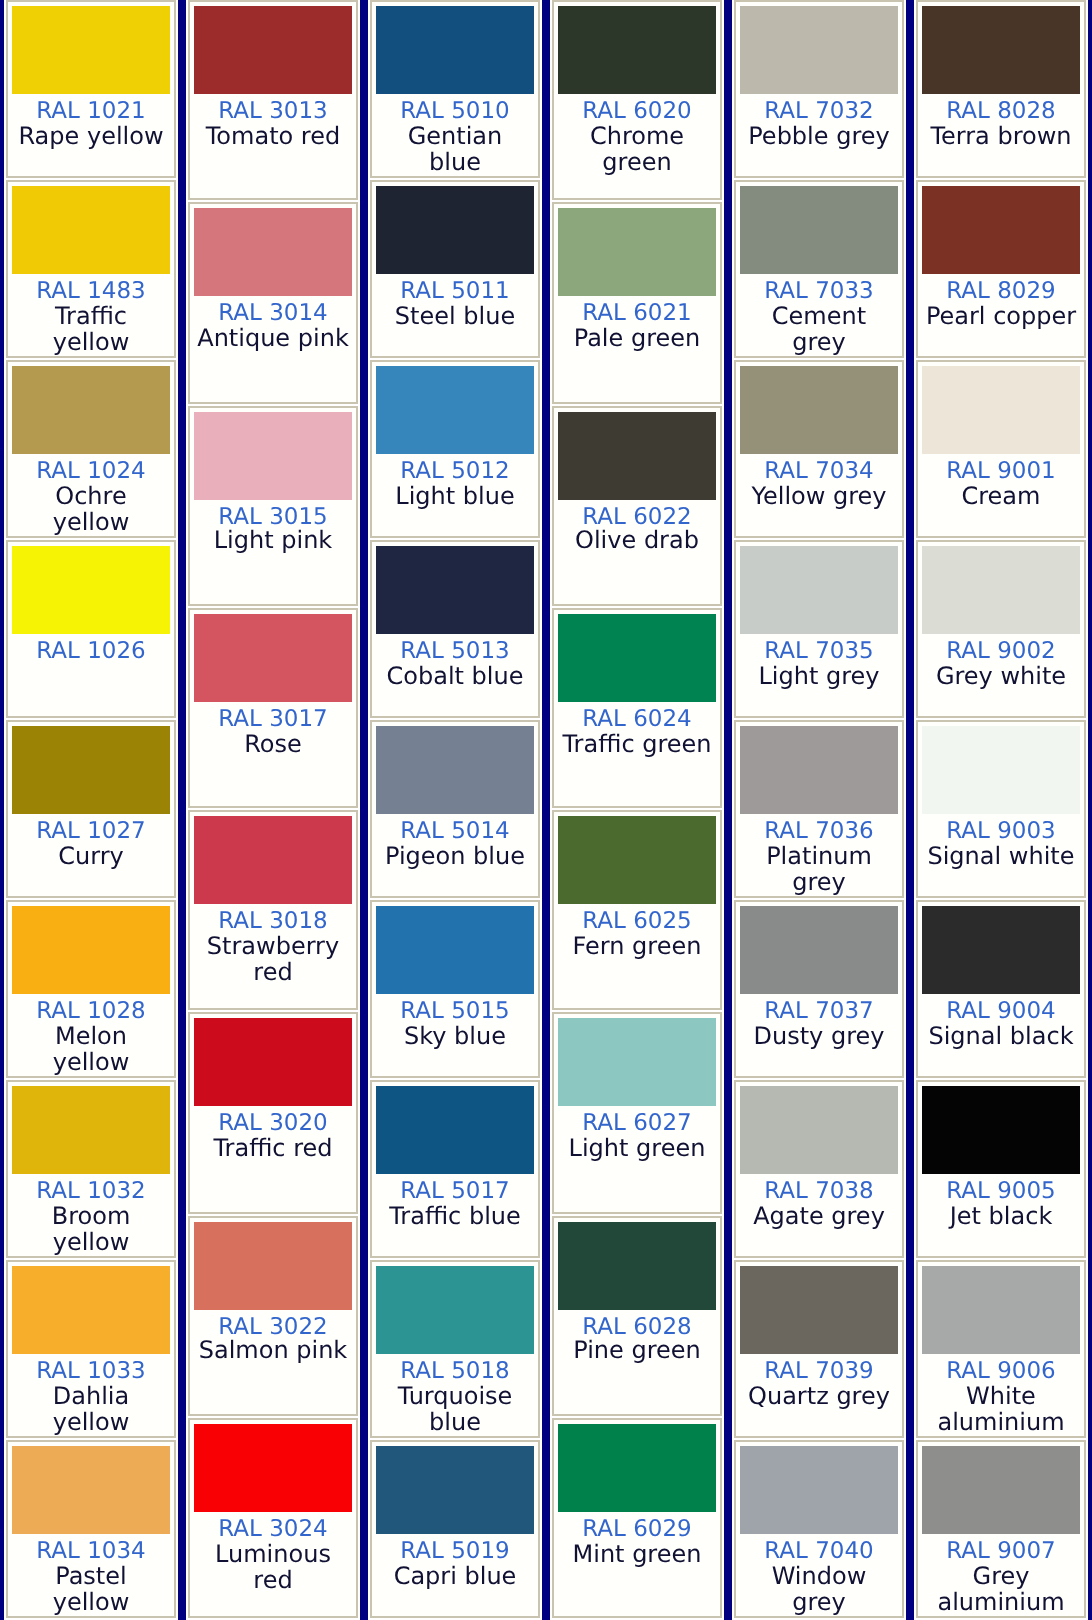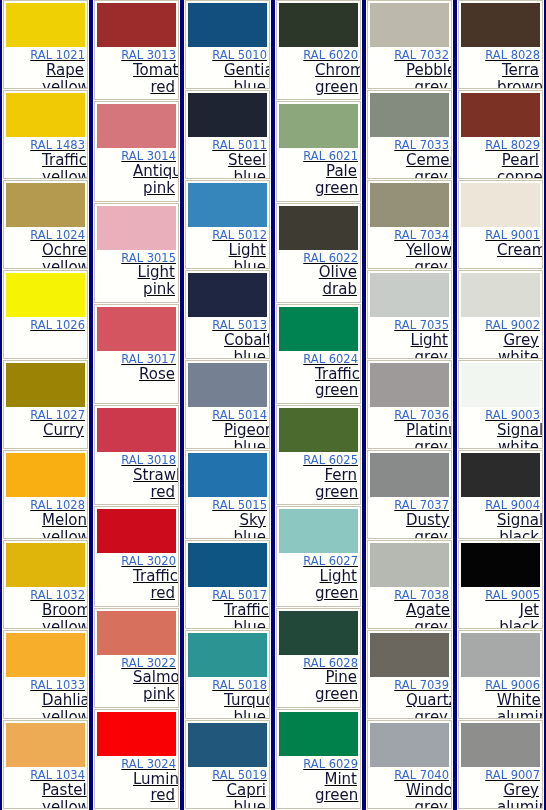--- a/index.html
+++ b/index.html
@@ -50,40 +50,38 @@
 
   .swatch {
     height: 44px;
     flex: 0 0 44px;
     width: 100%;
     box-sizing: border-box;
   }
 
   .labels {
     flex: 1 1 auto;
-    text-align: right;
+    text-align: center;
     padding-top: 2px;
     line-height: 1.12;
     min-height: 0;
-    text-decoration: underline;
   }
 
   .ral-code {
     display: block;
     color: #36c;
     font-size: 11.5px;
     white-space: nowrap;
   }
 
   .ral-name {
     display: block;
     color: #111133;
-    font-size: 15px;
+    font-size: 12px;
     padding: 0 1px;
-    margin-left: 35px;
   }
 </style>
 </head>
 <body>
 
 <div id="chart">
     <div class="column">
       <div class="cell">
         <div class="swatch" style="background: rgb(239, 208, 4);"></div>
         <div class="labels">

